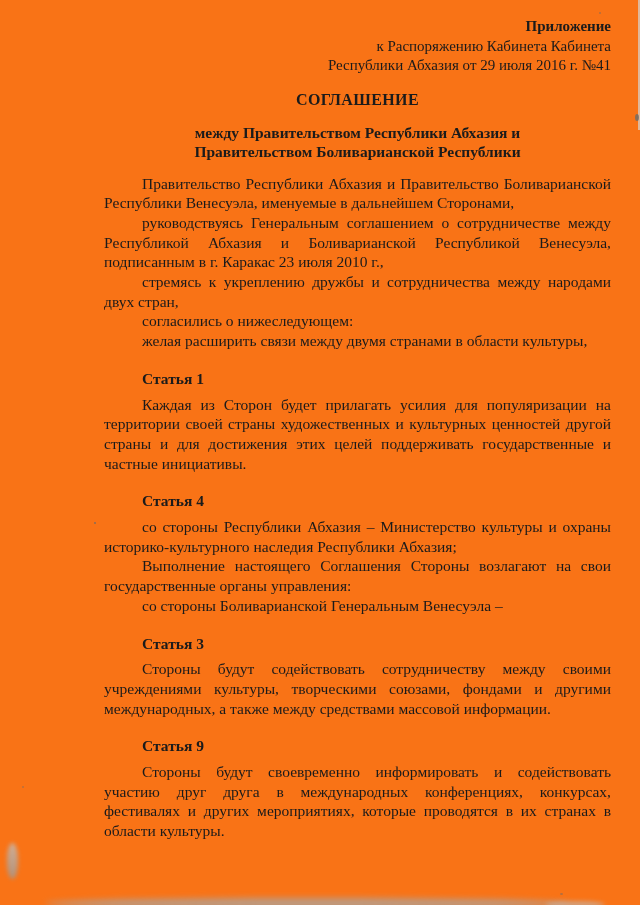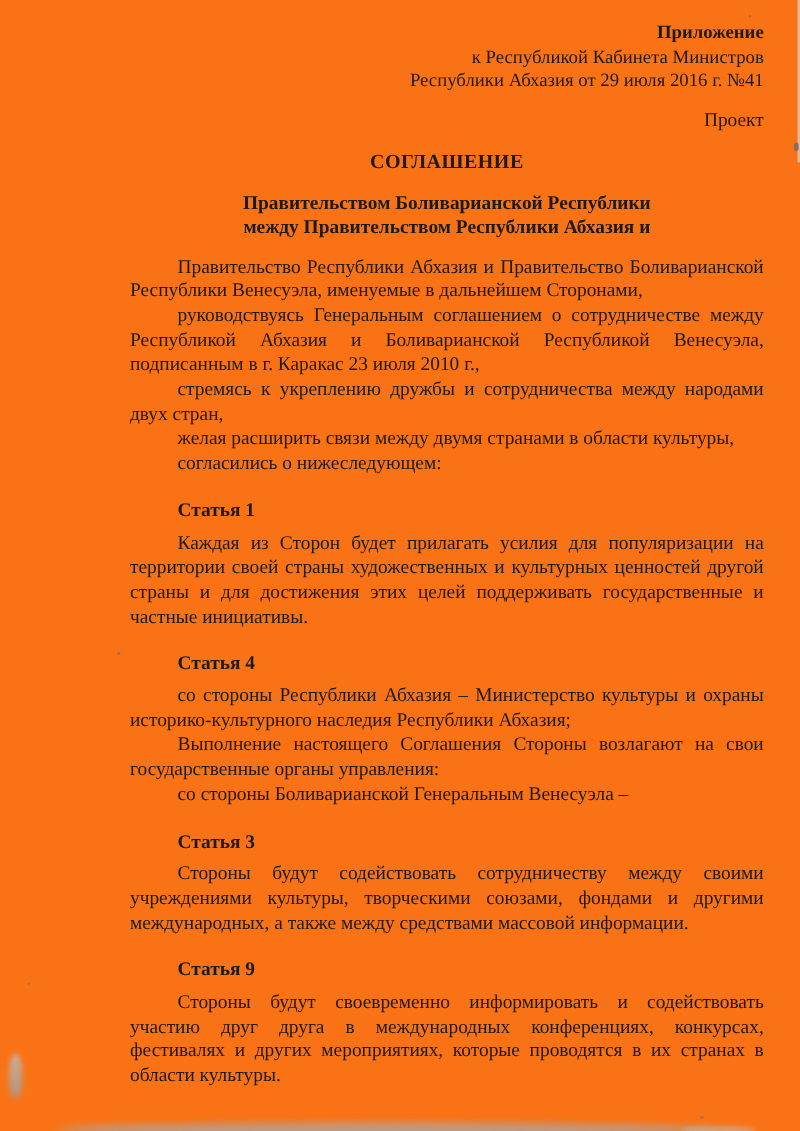--- a/index.html
+++ b/index.html
@@ -114,39 +114,38 @@
   .speck.s5 { left: 560px; top: 893px; width: 3px; height: 2px; opacity: 0.5; }
 </style>
 </head>
 <body>
 
 <div class="page">
   <div class="content">
 
     <div class="doc-header">
       <div class="hdr-bold">Приложение</div>
-      <div>к Республикой Кабинета Министров</div>
+      <div>к Распоряжению Кабинета Кабинета</div>
       <div>Республики Абхазия от 29 июля 2016 г. №41</div>
     </div>
 
-    <div class="draft">Проект</div>
 
     <div class="title">СОГЛАШЕНИЕ</div>
 
     <div class="subtitle">
+      <div>между Правительством Республики Абхазия и</div>
       <div>Правительством Боливарианской Республики</div>
-      <div>между Правительством Республики Абхазия и</div>
     </div>
 
     <div class="body-text">
       <p class="para">Правительство Республики Абхазия и Правительство Боливарианской Республики Венесуэла, именуемые в дальнейшем Сторонами,</p>
       <p class="para">руководствуясь Генеральным соглашением о сотрудничестве между Республикой Абхазия и Боливарианской Республикой Венесуэла, подписанным в г. Каракас 23 июля 2010 г.,</p>
       <p class="para">стремясь к укреплению дружбы и сотрудничества между народами двух стран,</p>
+      <p class="para">согласились о нижеследующем:</p>
       <p class="para">желая расширить связи между двумя странами в области культуры,</p>
-      <p class="para">согласились о нижеследующем:</p>
 
       <h3 class="article-heading">Статья 1</h3>
       <p class="para">Каждая из Сторон будет прилагать усилия для популяризации на территории своей страны художественных и культурных ценностей другой страны и для достижения этих целей поддерживать государственные и частные инициативы.</p>
 
       <h3 class="article-heading">Статья 4</h3>
       <p class="para">со стороны Республики Абхазия – Министерство культуры и охраны историко-культурного наследия Республики Абхазия;</p>
       <p class="para">Выполнение настоящего Соглашения Стороны возлагают на свои государственные органы управления:</p>
       <p class="para">со стороны Боливарианской Генеральным Венесуэла –</p>
 
       <h3 class="article-heading">Статья 3</h3>

